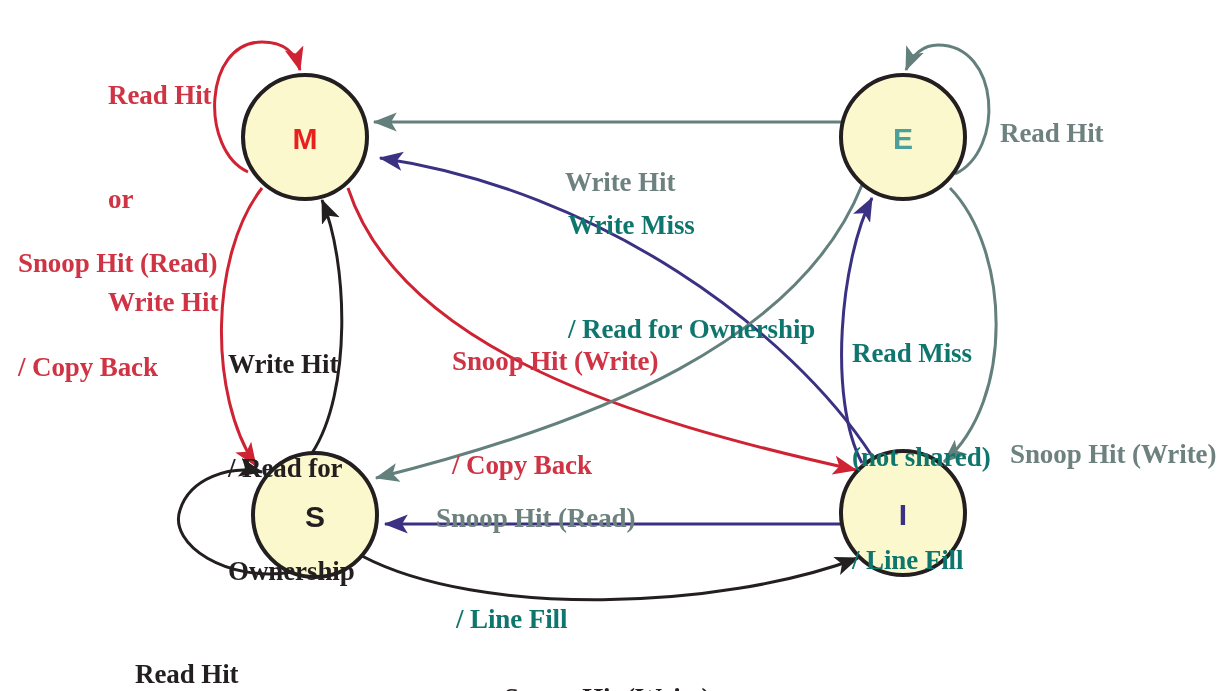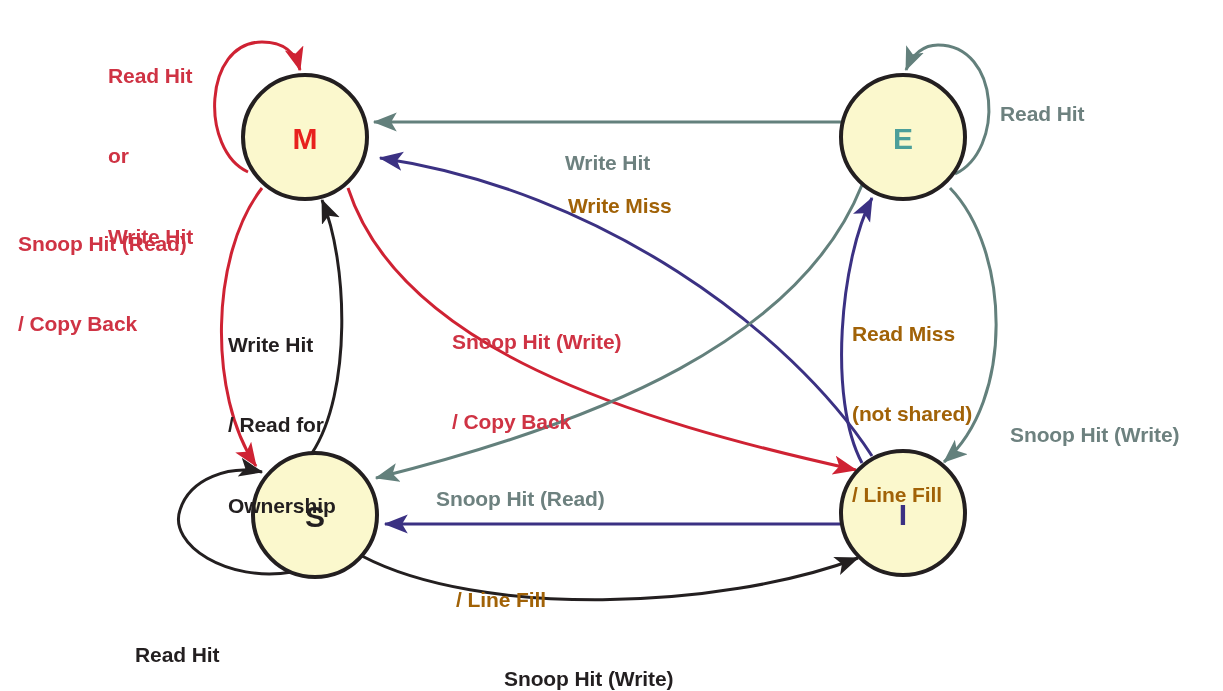--- a/index.html
+++ b/index.html
@@ -40,30 +40,30 @@
     fill: none;
     stroke-width: 3;
   }
   .edge-red   { stroke: #cf2233; }
   .edge-teal  { stroke: #63807c; }
   .edge-blue  { stroke: #3b3183; }
   .edge-black { stroke: #231f20; }
 
   .lbl {
     position: absolute;
-    font-family: Liberation Sans, sans-serif;
-    font-size: 21px;
+    font-family: Liberation Serif, serif;
+    font-size: 27px;
     font-weight: bold;
     line-height: 1.28;
     white-space: pre;
     letter-spacing: -0.1px;
   }
   .lbl-red   { color: #cf3344; }
   .lbl-teal  { color: #6d817f; }
-  .lbl-blue  { color: #a16207; }
+  .lbl-blue  { color: #0f766e; }
   .lbl-black { color: #231f20; }
 </style>
 </head>
 <body>
 
 <div id="canvas">
 
   <svg id="diagram-svg" viewBox="0 0 1223 691">
     <defs>
       <marker id="ah-red" markerWidth="9" markerHeight="9" refX="7.6" refY="3.2" orient="auto" markerUnits="strokeWidth">
@@ -138,20 +138,21 @@
     <div>Snoop Hit (Write)</div>
     <div>/ Copy Back</div>
   </div>
 
   <div class="lbl lbl-teal" style="left:565px; top:96px;">
     <div>Write Hit</div>
   </div>
 
   <div class="lbl lbl-blue" style="left:568px; top:139px;">
     <div>Write Miss</div>
+    <div>/ Read for Ownership</div>
   </div>
 
   <div class="lbl lbl-teal" style="left:1000px; top:47px;">
     <div>Read Hit</div>
   </div>
 
   <div class="lbl lbl-blue" style="left:852px; top:267px;">
     <div>Read Miss</div>
     <div>(not shared)</div>
     <div>/ Line Fill</div>

